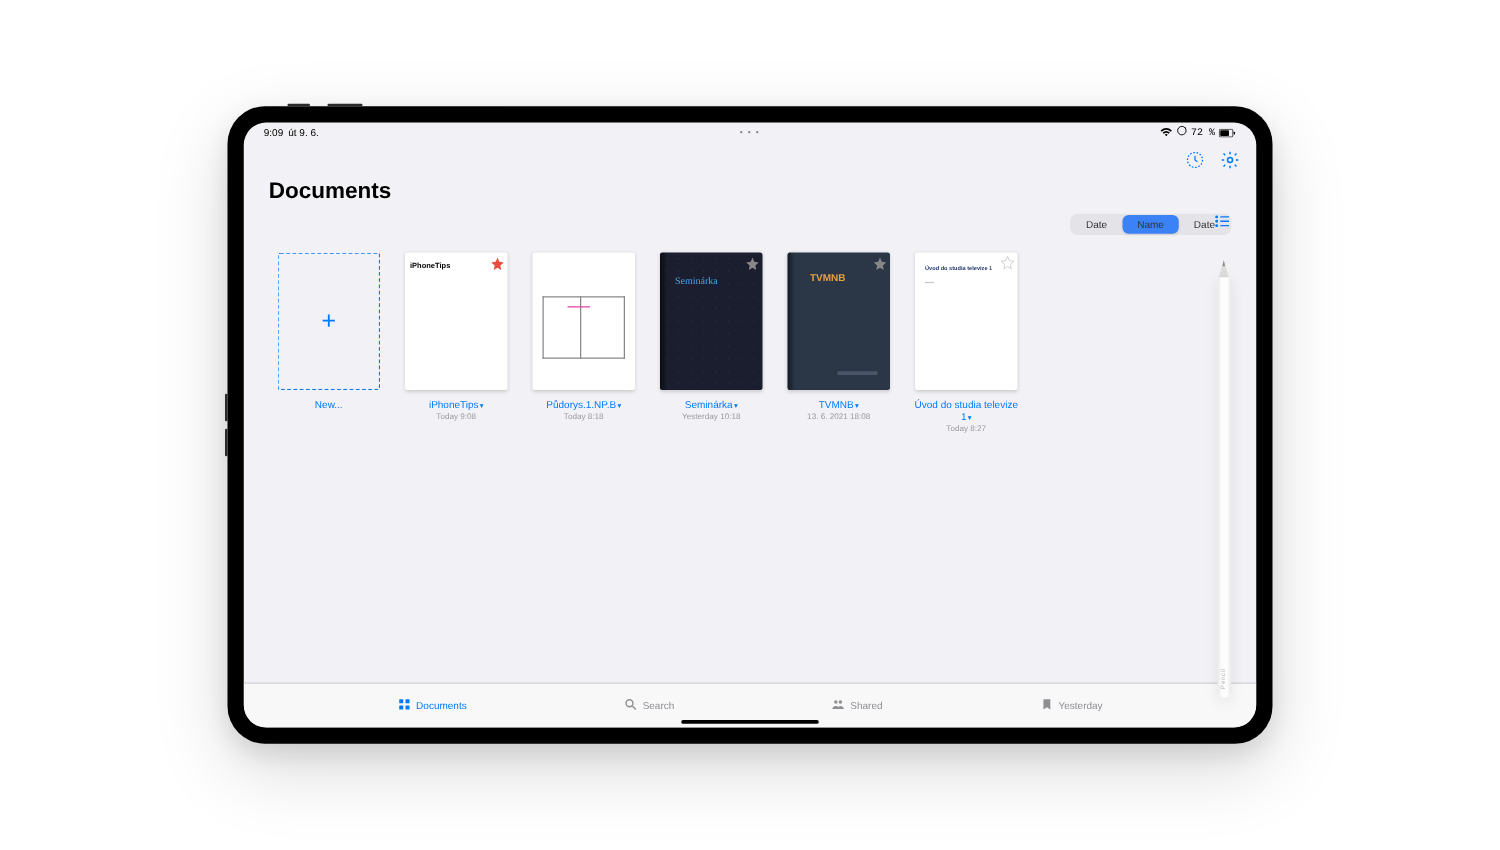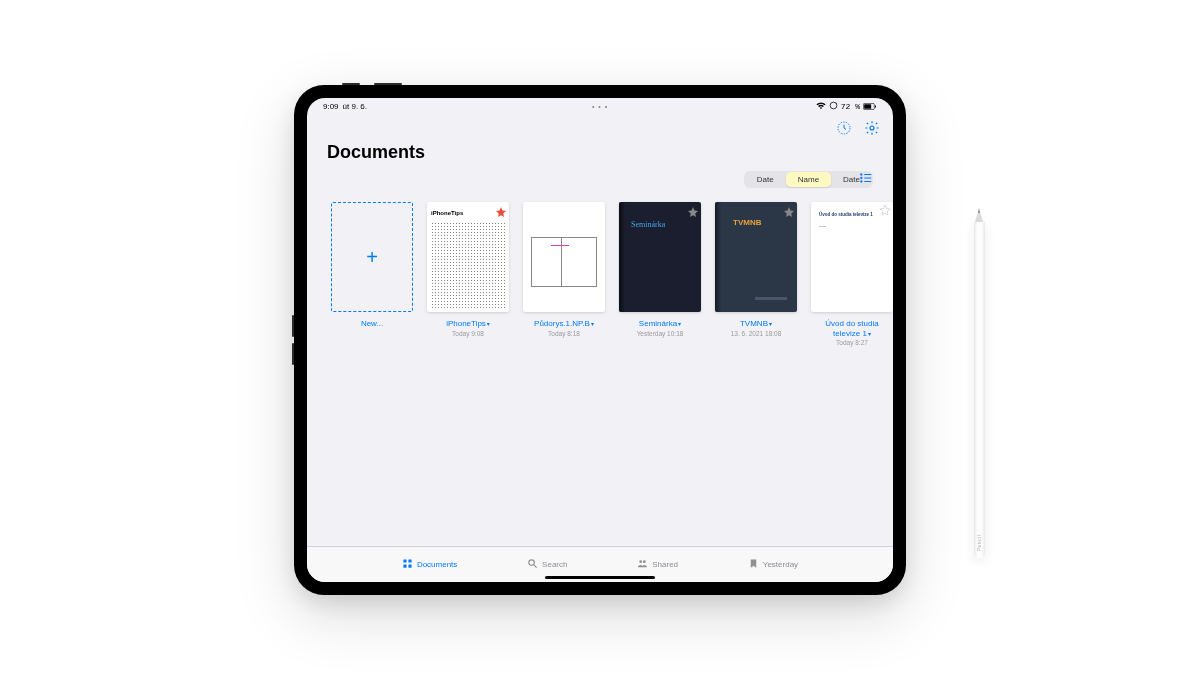--- a/index.html
+++ b/index.html
@@ -9,21 +9,21 @@
       background: #ffffff;
       font-family: -apple-system, BlinkMacSystemFont, "Helvetica Neue", sans-serif;
       display: flex;
       align-items: center;
       justify-content: center;
       position: relative;
     }
 
     
     .ipad-frame {
-      width: 612px;
+      width: 836px;
       height: 510px;
       background: #000;
       border-radius: 30px;
       padding: 13px;
       position: relative;
       box-shadow: 0 20px 60px rgba(0,0,0,0.15), 0 8px 20px rgba(0,0,0,0.1);
     }
     .ipad-screen {
       width: 100%;
       height: 100%;
@@ -99,21 +99,21 @@
       padding: 1px;
       font-size: 8px;
     }
     .segment {
       padding: 3px 12px;
       border-radius: 5px;
       color: #333;
       cursor: pointer;
     }
     .segment.active {
-      background: #fef9c3;
+      background: #3b82f6;
       box-shadow: 0 1px 2px rgba(0,0,0,0.1);
     }
     .view-toggle {
       position: absolute;
       right: 20px;
       color: #007aff;
     }
 
     
     .doc-grid {

